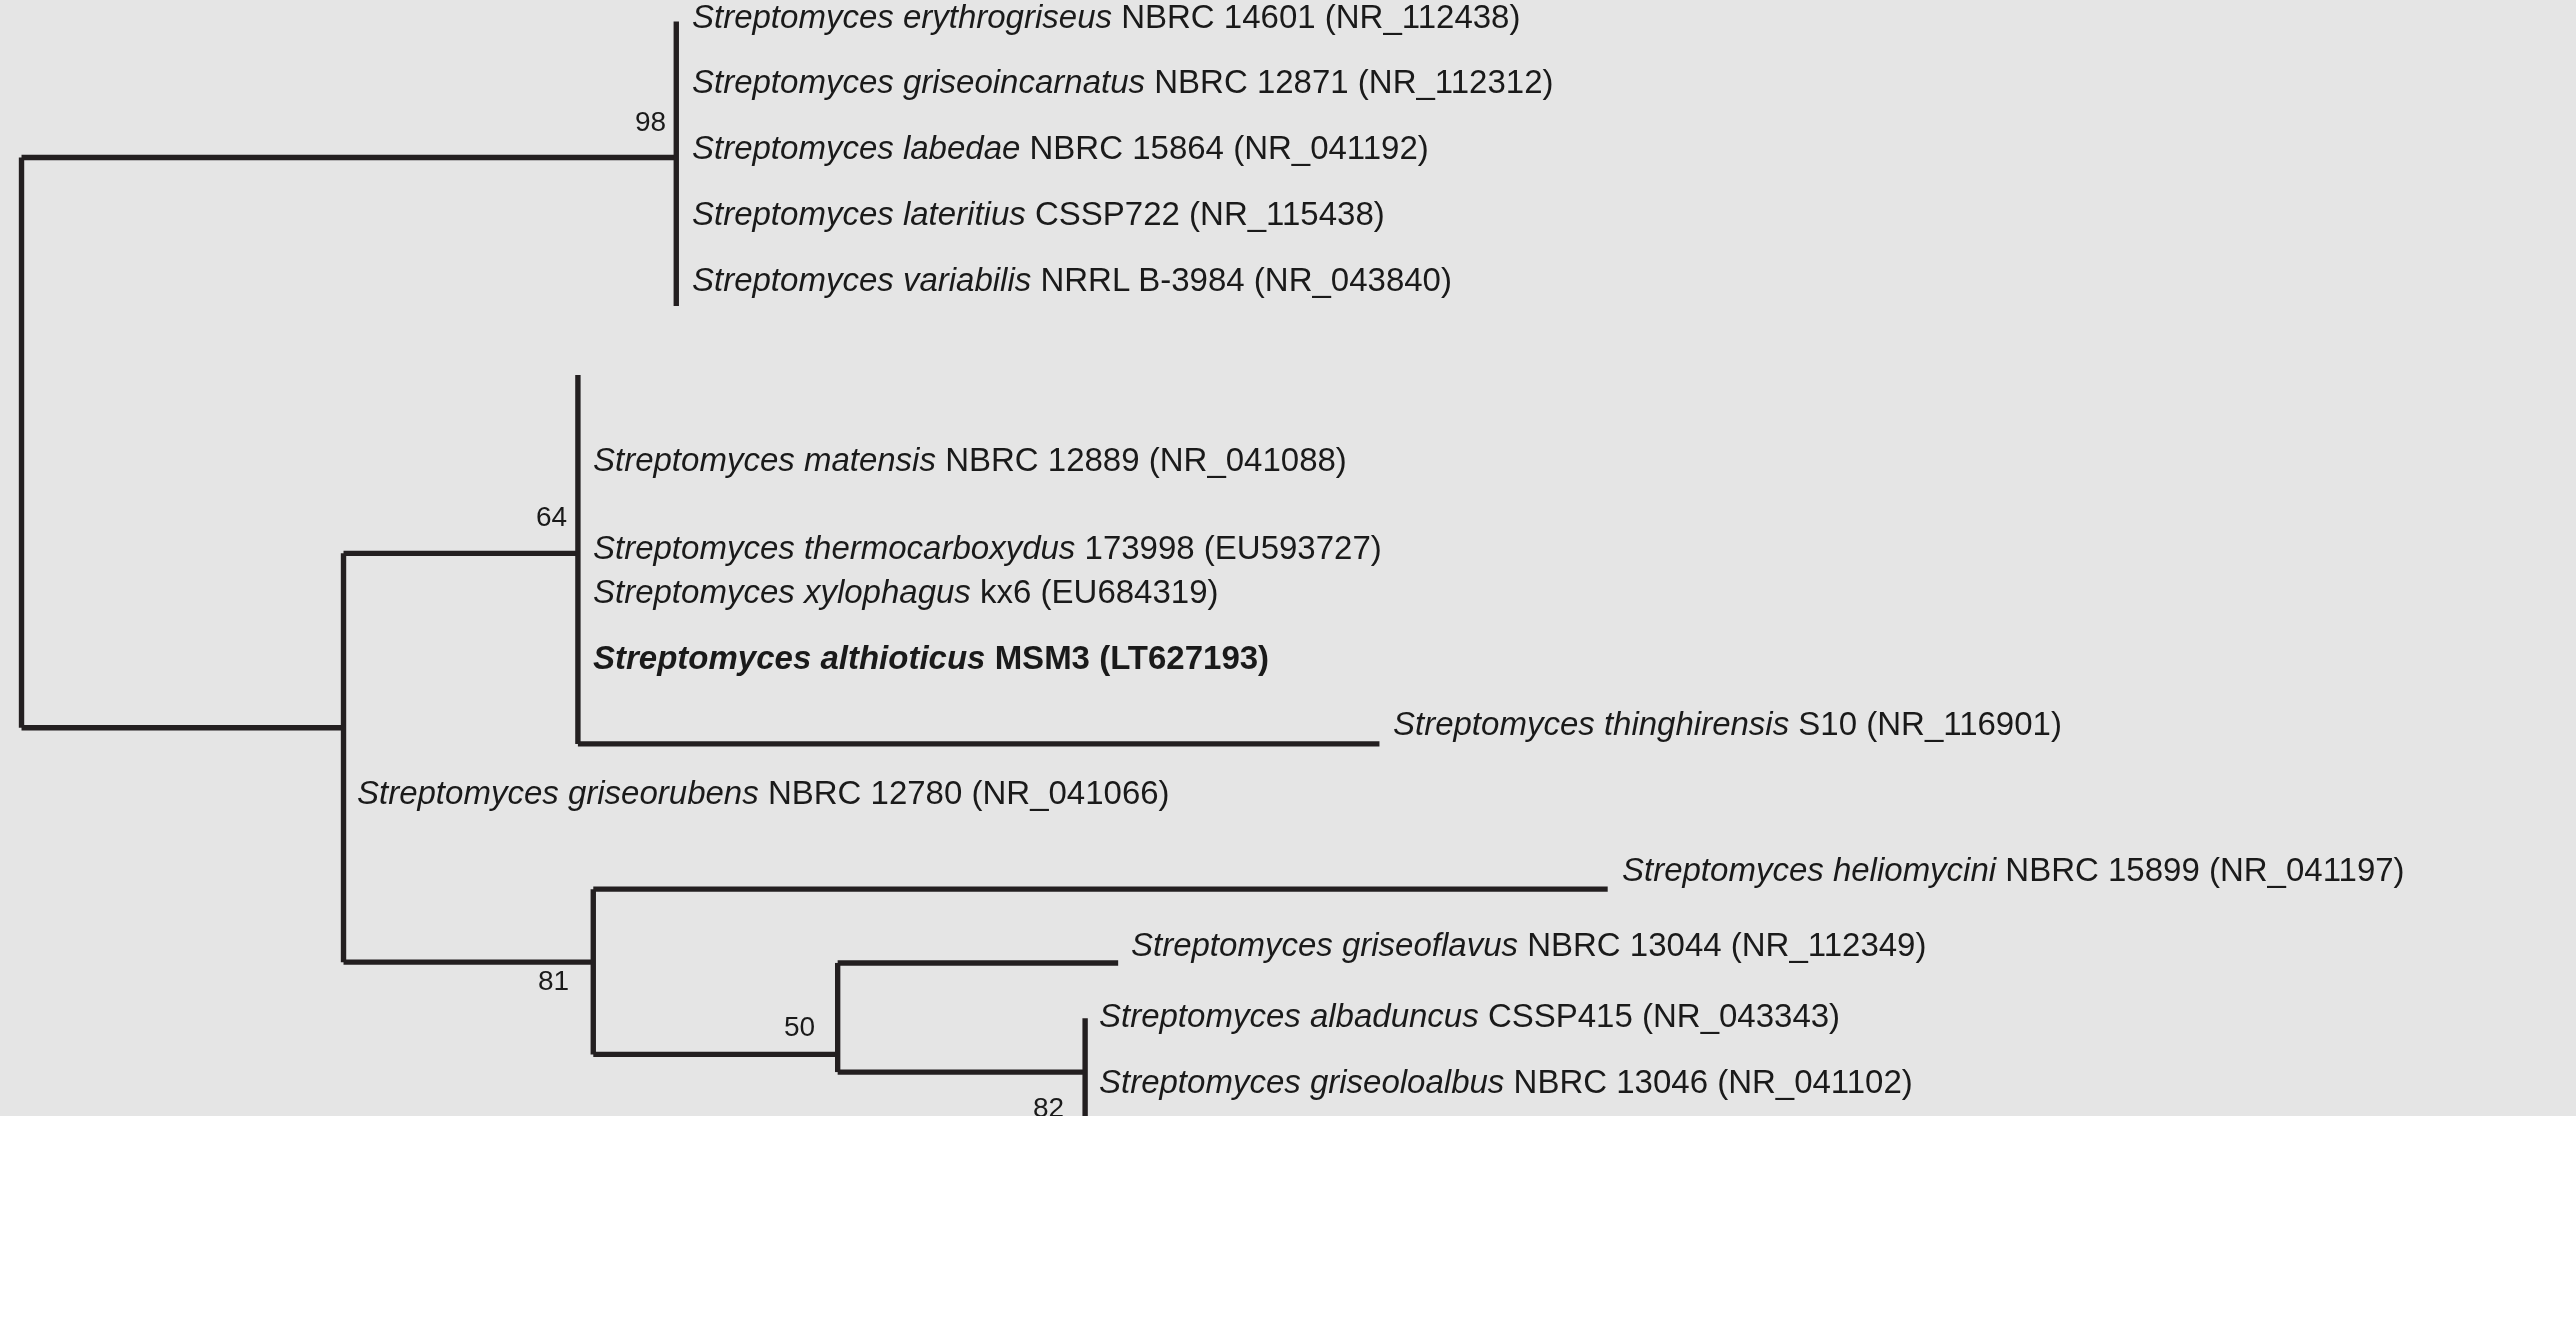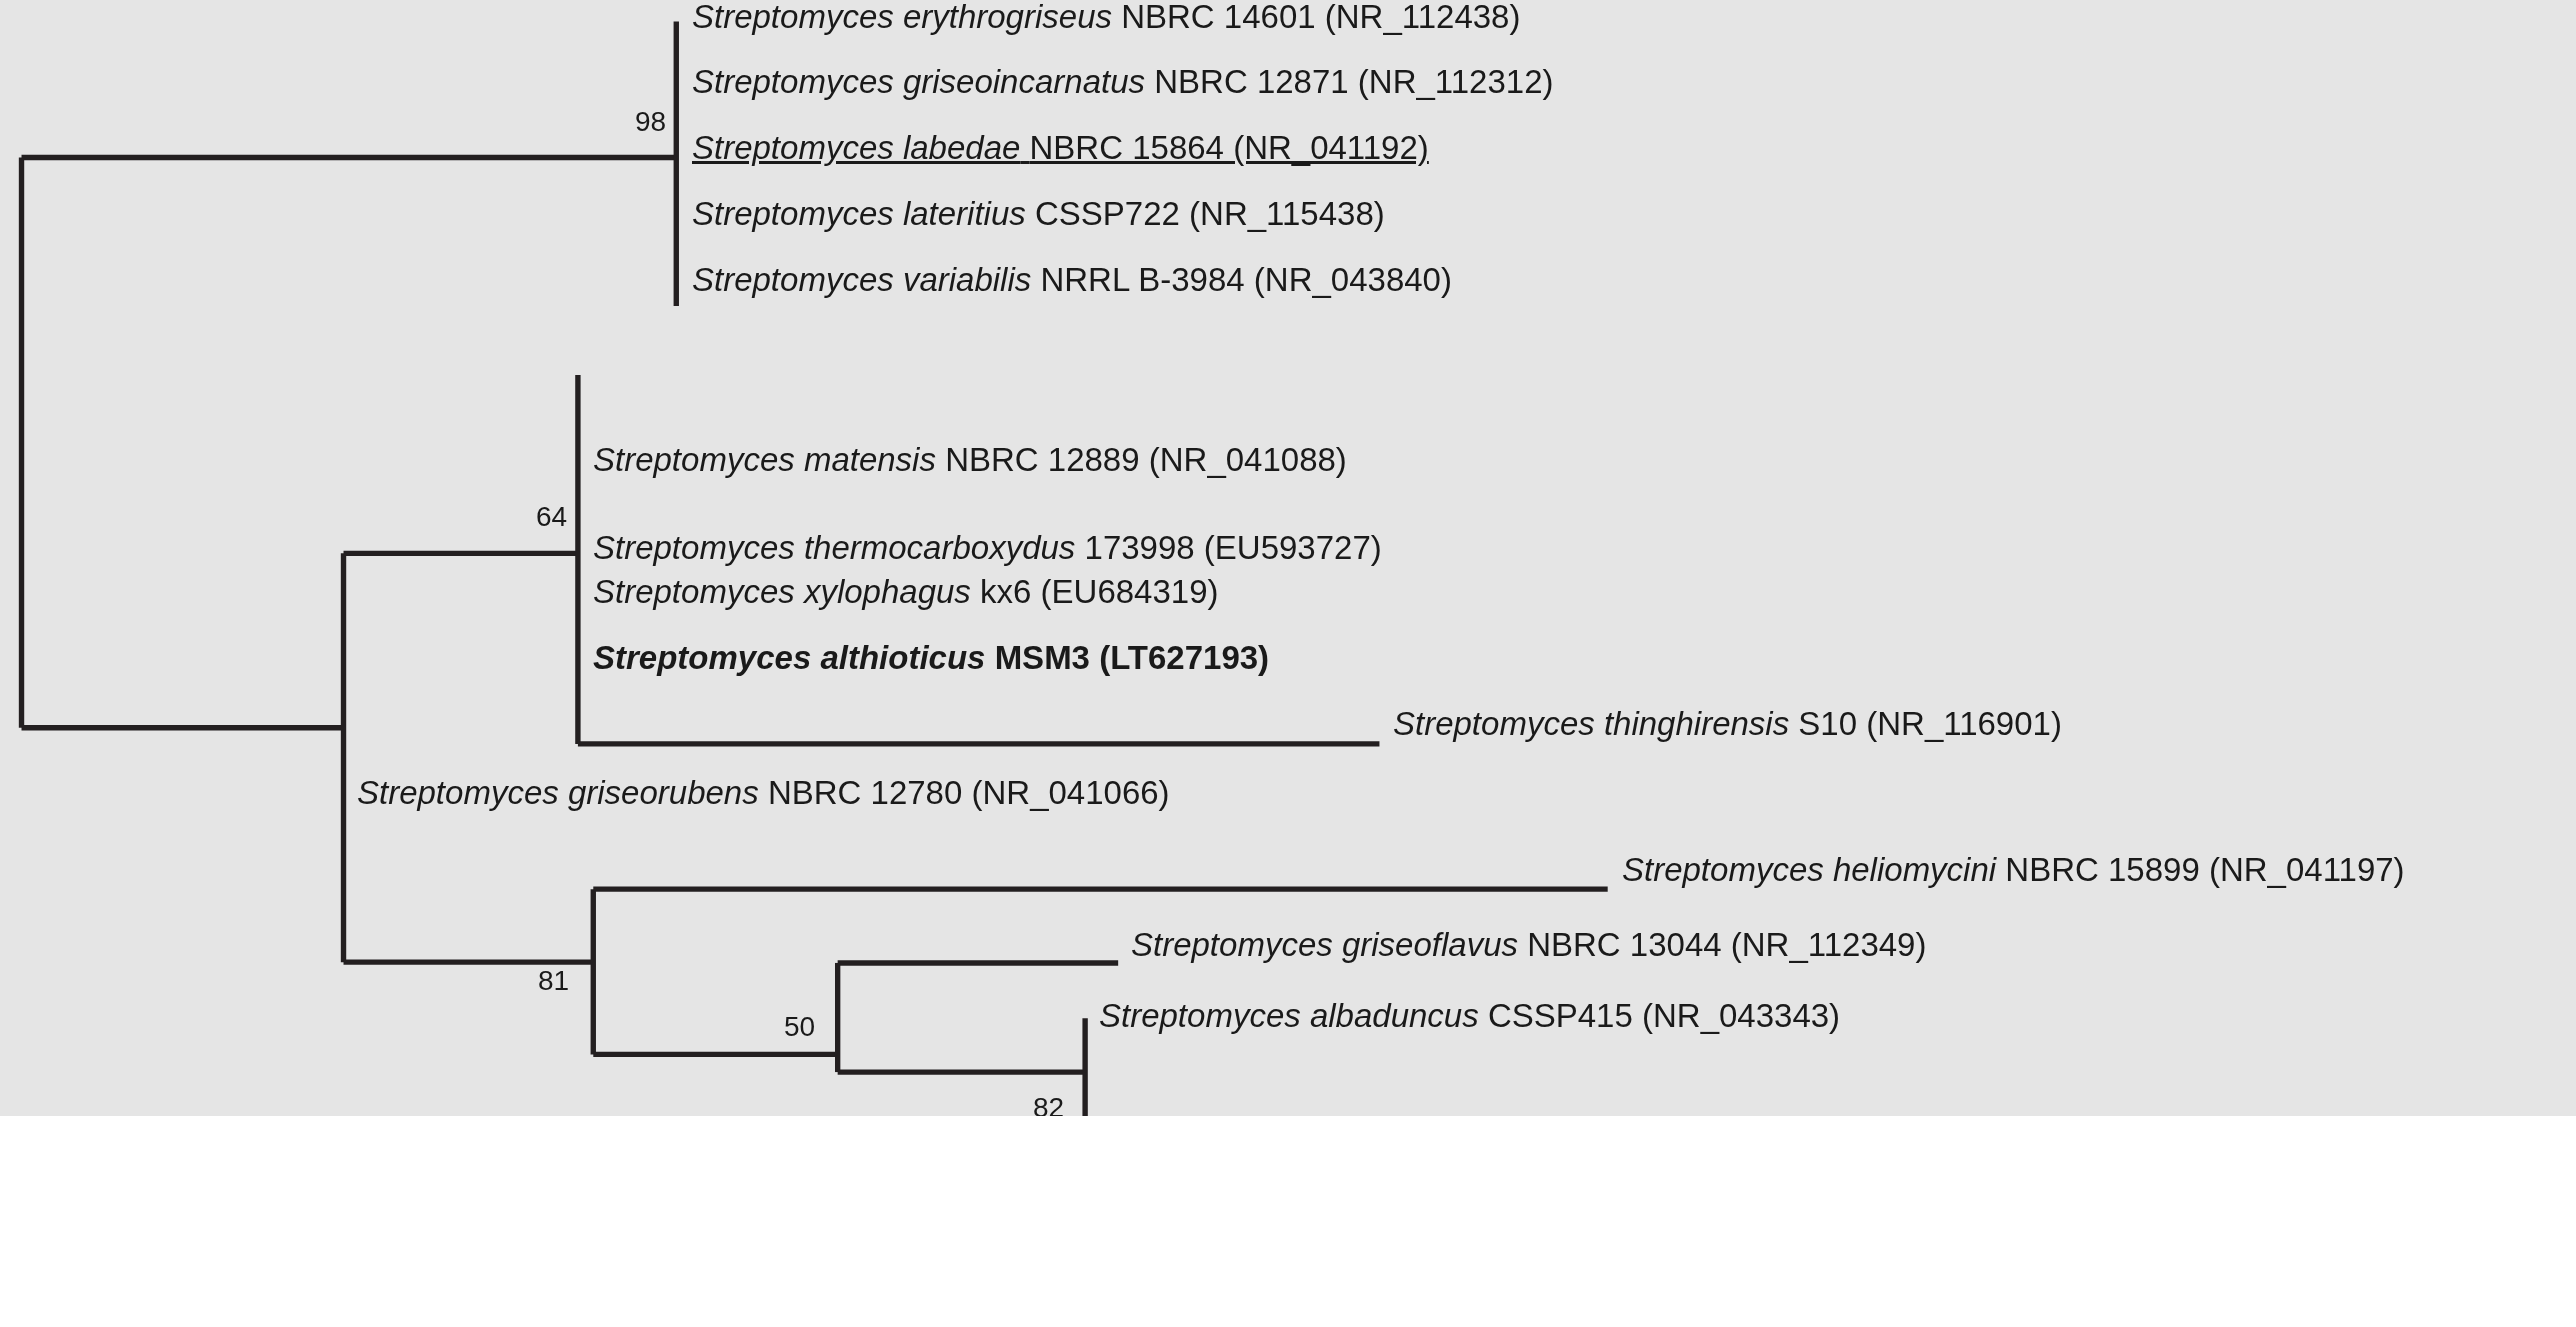--- a/index.html
+++ b/index.html
@@ -112,21 +112,21 @@
   <div class="taxon-label" style="left:692px; top:0px;">
     <span class="sp">Streptomyces erythrogriseus</span>
     <span class="strain">NBRC 14601 (NR_112438)</span>
   </div>
 
   <div class="taxon-label" style="left:692px; top:65px;">
     <span class="sp">Streptomyces griseoincarnatus</span>
     <span class="strain">NBRC 12871 (NR_112312)</span>
   </div>
 
-  <div class="taxon-label" style="left:692px; top:131px;text-decoration:underline;">
+  <div class="taxon-label" style="left:692px; top:131px;">
     <span class="sp">Streptomyces labedae</span>
     <span class="strain">NBRC 15864 (NR_041192)</span>
   </div>
 
   <div class="taxon-label" style="left:692px; top:197px;">
     <span class="sp">Streptomyces lateritius</span>
     <span class="strain">CSSP722 (NR_115438)</span>
   </div>
 
   <div class="taxon-label" style="left:692px; top:263px;">
@@ -173,20 +173,24 @@
   <div class="taxon-label" style="left:1131px; top:928px;text-align:right;">
     <span class="sp">Streptomyces griseoflavus</span>
     <span class="strain">NBRC 13044 (NR_112349)</span>
   </div>
 
   <div class="taxon-label" style="left:1099px; top:999px;">
     <span class="sp">Streptomyces albaduncus</span>
     <span class="strain">CSSP415 (NR_043343)</span>
   </div>
 
+  <div class="taxon-label" style="left:1099px; top:1065px;">
+    <span class="sp">Streptomyces griseoloalbus</span>
+    <span class="strain">NBRC 13046 (NR_041102)</span>
+  </div>
 
 
   <div class="boot-label" style="left:635px; top:108px;">98</div>
 
   <div class="boot-label" style="left:536px; top:503px;">64</div>
 
   <div class="boot-label" style="left:538px; top:967px;">81</div>
 
   <div class="boot-label" style="left:784px; top:1013px;">50</div>
 

